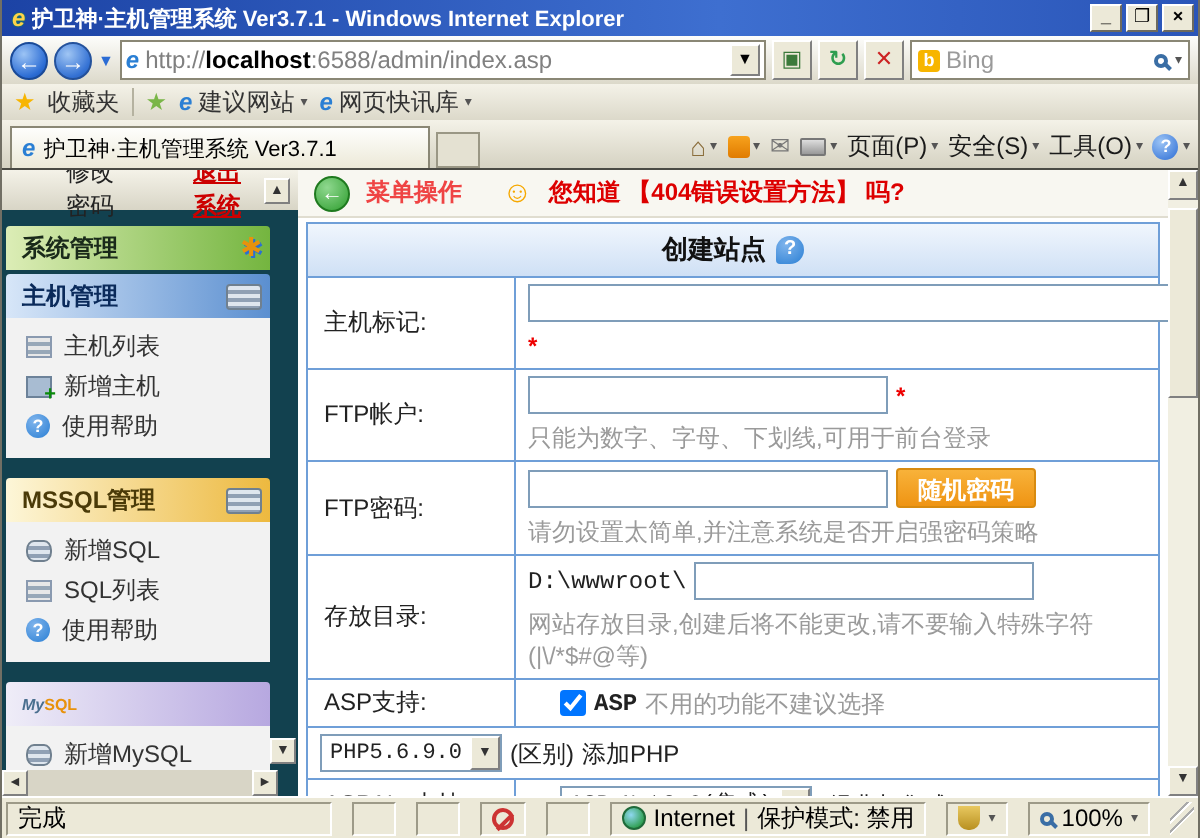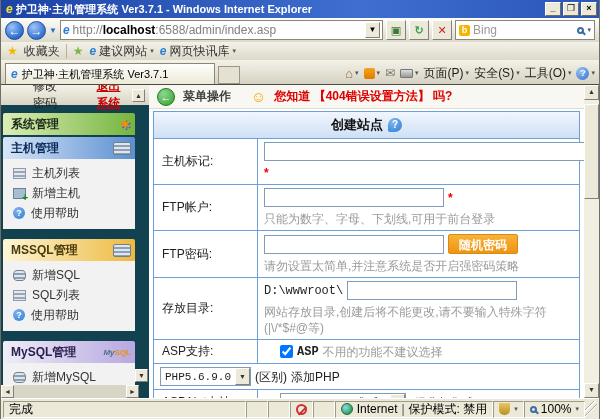--- a/index.html
+++ b/index.html
@@ -88,21 +88,21 @@
   .side-scroll-dn { position:absolute; right:1px; bottom:16px; }
   .hscroll { height:13px; background:#e8e5d6; display:flex; align-items:center; flex:none; }
   .hscroll .scrbtn { height:13px; }
   .hscroll .htrack { flex:1; height:13px; background:#d8d5c6; }
   .hscroll .endgap { width:10px; height:13px; background:#12414f; }
 
   
   .main { flex:1; display:flex; flex-direction:column; overflow:hidden; background:#fff; }
   .menubar { height:24px; background:#f8f7f1; border-bottom:1px solid #e0ddd0; display:flex; align-items:center; gap:8px; padding:0 8px; flex:none; }
   .backcirc { width:18px; height:18px; border-radius:50%; background:radial-gradient(circle at 35% 30%,#8fd88f,#2f9e2f); border:1px solid #1f7a1f; color:#fff; font-weight:bold; font-size:11px; line-height:16px; text-align:center; flex:none; }
-  .menulabel { font-weight:bold; color:#404040; }
+  .menulabel { font-weight:bold; color:#ef4444; }
   .smiley { color:#f6a800; font-size:15px; margin-left:12px; }
   .tiptext { color:#dd0000; font-weight:bold; }
 
   .formwrap { flex:1; padding:2px 4px 0 4px; overflow:hidden; }
   .ftable { border:1px solid #6f9fd8; }
   .fhead { height:26px; background:linear-gradient(#f0f6fd,#cfe0f5); display:flex; align-items:center; justify-content:center; gap:5px; font-weight:bold; font-size:13px; color:#111; }
   .qballoon { width:14px; height:14px; border-radius:50% 50% 50% 2px; background:radial-gradient(circle at 35% 30%,#7fb4ec,#2a7fd4); color:#fff; font-size:10px; font-weight:bold; text-align:center; line-height:14px; }
   .frow { display:flex; border-top:1px solid #6f9fd8; }
   .r-sm { min-height:24px;gap:16px; } .r-md { min-height:28px; } .r-lg { min-height:35px; }
   .flabel { width:104px; flex:none; border-right:1px solid #6f9fd8; display:flex; align-items:center; padding-left:8px; color:#222; }
@@ -119,21 +119,21 @@
   .fsel-t { padding:0 4px; font-family:"Liberation Mono","DejaVu Sans Mono",monospace; font-size:11px; white-space:nowrap; }
   .fsel-b { width:15px; height:17px; background:#ece9d8; border:1px solid; border-color:#fff #808080 #808080 #fff; font-size:7px; display:flex; align-items:center; justify-content:center; color:#333; }
 
   
   .vscroll { width:15px; background:#f1efe2; flex:none; display:flex; flex-direction:column; }
   .vscroll .scrbtn { width:15px; height:15px; }
   .vtrack { flex:1; position:relative; }
   .vthumb { position:absolute; top:4px; left:0; width:15px; height:95px; background:#ece9d8; border:1px solid; border-color:#fff #808080 #808080 #fff; }
 
   
-  .statusbar { height:21px; background:#ece9d8; border-top:1px solid #fff; display:flex; align-items:center; padding:1px 2px; gap:0; flex:none; }
+  .statusbar { height:21px; background:#ece9d8; border-top:1px solid #fff; display:flex; align-items:center; padding:1px 2px; gap:10px; flex:none; }
   .panel { height:17px; border:1px solid; border-color:#9d9a88 #fff #fff #9d9a88; display:flex; align-items:center; padding:0 5px; gap:4px; white-space:nowrap; }
   .p-status { flex:1; }
   .p-tiny { width:22px; flex:none; }
   .blocked-ico { width:11px; height:11px; border:2px solid #cc3333; border-radius:50%; position:relative; }
   .blocked-ico::after { content:''; position:absolute; left:-1px; top:4px; width:11px; height:2px; background:#cc3333; transform:rotate(-45deg); }
   .globe { width:12px; height:12px; border-radius:50%; background:radial-gradient(circle at 35% 35%,#8fd8f0,#2e9e4f 75%); border:1px solid #1f6a3a; }
   .zone-sep { color:#555; }
   .shield-ico { width:11px; height:12px; background:linear-gradient(#e8c860,#b89020); border-radius:0 0 5px 5px; }
   .grip { width:12px; height:17px; background:
       linear-gradient(135deg,transparent 6px,#aaa 6px,#aaa 7px,#fff 7px,#fff 8px,transparent 8px),
@@ -275,21 +275,20 @@
               <span class="mi list"></span>
               <span>SQL列表</span>
             </div>
           <div class="mitem">
               <span class="mi help">?</span>
               <span>使用帮助</span>
             </div>
         </div>
         <div class="gap"></div>
         <div class="sec-hd hd-purple">
-          <span>MySQL管理</span>
           <span class="ico mysql-ico">My<i>SQL</i></span>
         </div>
         <div class="sec-items">
           <div class="mitem">
               <span class="mi db"></span>
               <span>新增MySQL</span>
             </div>
 
         </div>
 

